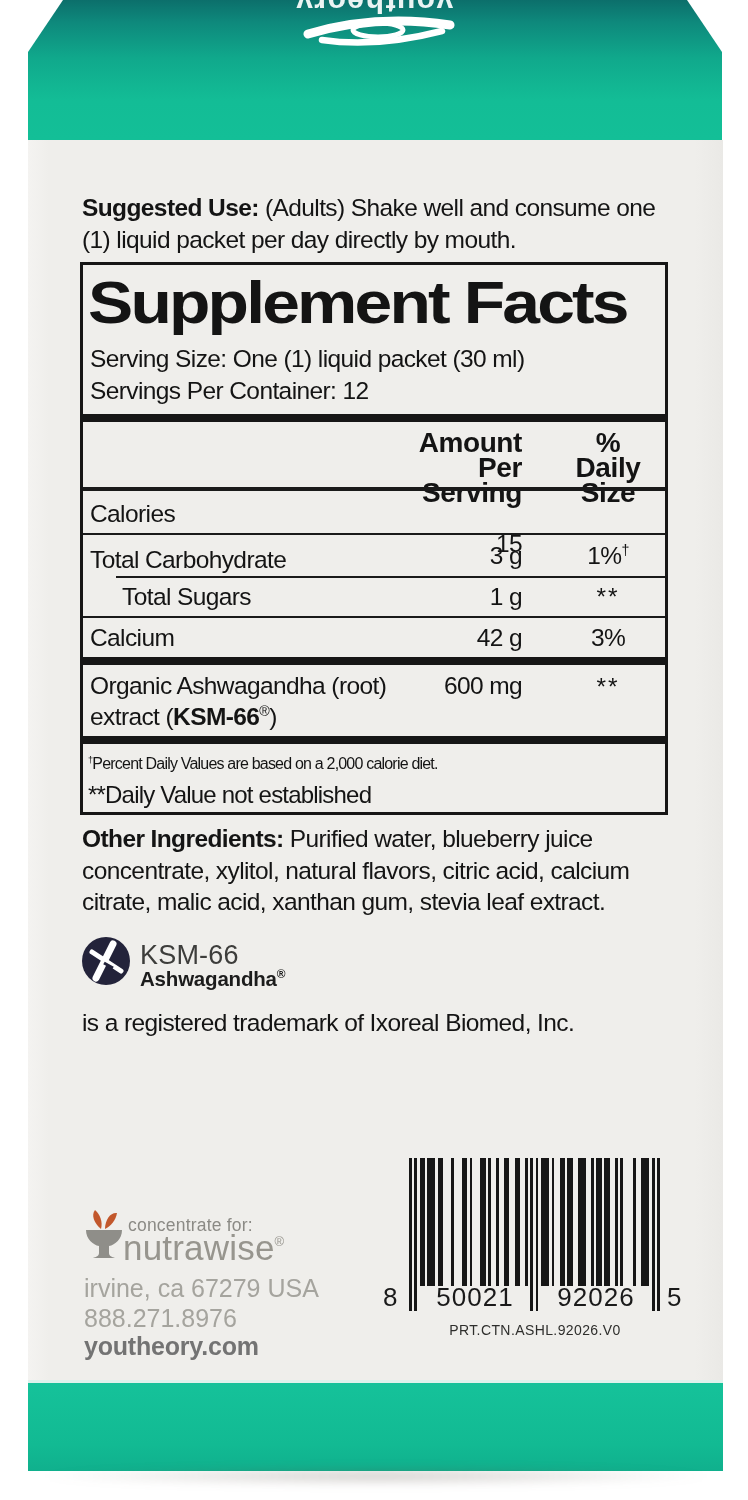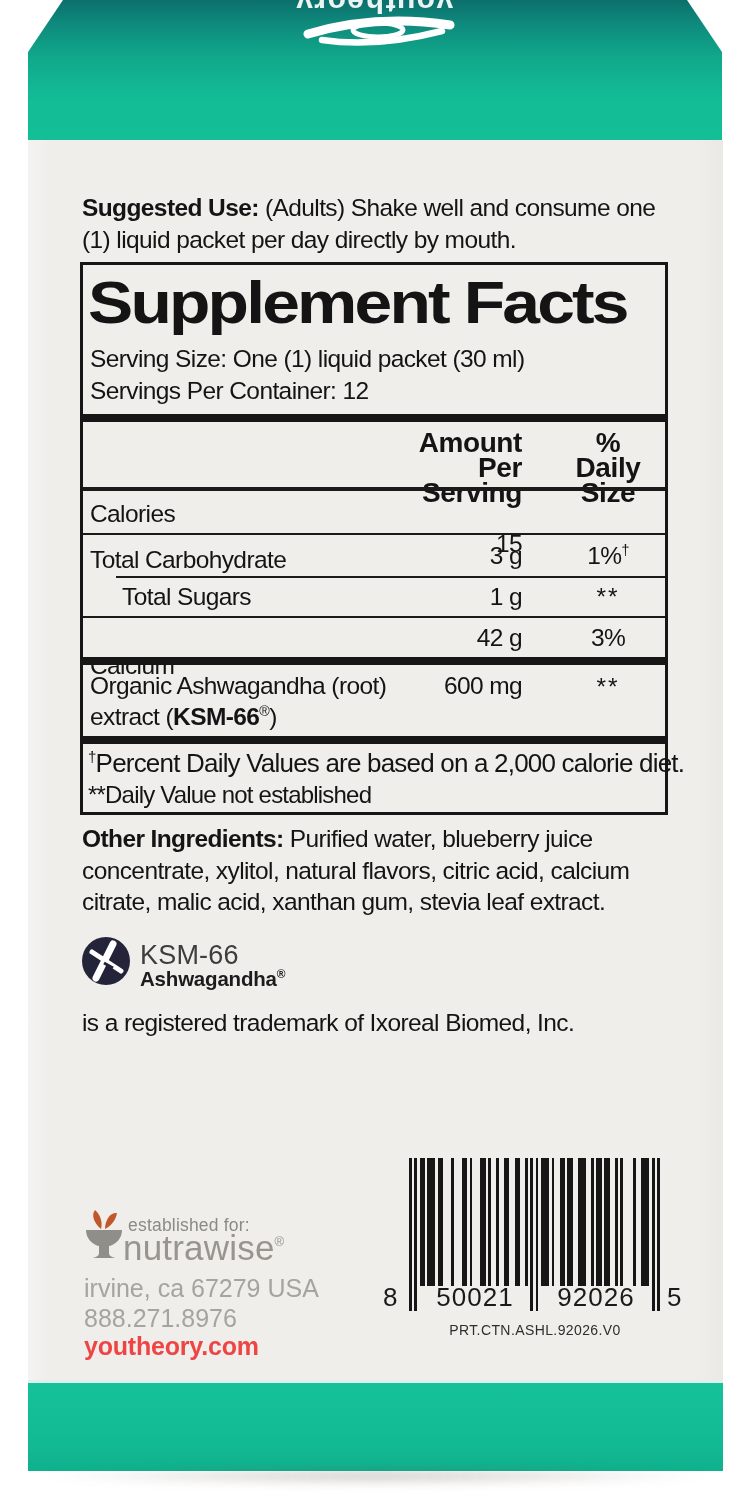--- a/index.html
+++ b/index.html
@@ -61,21 +61,21 @@
   .bc-code{left:400px;top:1322px;width:270px;text-align:center;font-size:14px;
     letter-spacing:0.4px;color:#2e2e2c;}
 
   
   .mfg-icon{left:84px;top:1209px;}
   .mfg-for{left:128px;top:1215px;font-size:17.5px;color:#8b8a85;letter-spacing:0.2px;}
   .mfg-name{left:123px;top:1228px;font-size:35px;color:#97958e;letter-spacing:0.2px;}
   .mfg-name .reg{font-size:13px;vertical-align:14px;}
   .mfg-addr{left:84px;top:1274px;font-size:25px;color:#a5a49e;}
   .mfg-phone{left:84px;top:1304px;font-size:25px;color:#a5a49e;}
-  .mfg-web{left:84px;top:1332px;font-size:25px;font-weight:bold;color:#ef4444;letter-spacing:-0.2px;}
+  .mfg-web{left:84px;top:1332px;font-size:25px;font-weight:bold;color:#737373;letter-spacing:-0.2px;}
 </style>
 </head>
 <body>
 
 <div class="page">
 
   <div class="box-lid">
     <div class="lid-wordmark">youtheory</div>
     <svg class="abs" style="left:290px;top:12px;" width="172" height="36" viewBox="0 0 172 36">
       <path d="M18 22 Q86 2 160 13" stroke="#ffffff" stroke-width="9" fill="none" stroke-linecap="round"></path>
@@ -114,32 +114,32 @@
   <div class="abs body-text rowname" style="top:544px;">Total Carbohydrate</div>
   <div class="abs body-text col-amount" style="top:540px;">3 g</div>
   <div class="abs body-text col-dv" style="top:540px;"><span>1%</span><span class="sup">†</span></div>
   <div class="abs rule" style="top:576px;left:116px;width:549px;"></div>
 
   <div class="abs body-text rowname-ind" style="top:581px;">Total Sugars</div>
   <div class="abs body-text col-amount" style="top:581px;">1 g</div>
   <div class="abs body-text col-dv" style="top:581px;letter-spacing:2px;">**</div>
   <div class="abs rule" style="top:616px;"></div>
 
-  <div class="abs body-text rowname" style="top:622px;margin-top:28px;">Calcium</div>
+  <div class="abs body-text rowname" style="top:622px;">Calcium</div>
   <div class="abs body-text col-amount" style="top:622px;">42 g</div>
   <div class="abs body-text col-dv" style="top:622px;">3%</div>
   <div class="abs bar" style="top:657px;"></div>
 
   <div class="abs body-text rowname" style="top:670px;">Organic Ashwagandha (root)</div>
   <div class="abs body-text rowname" style="top:701px;"><span>extract (</span><b>KSM-66</b><span class="sup">®</span><span>)</span></div>
   <div class="abs body-text col-amount" style="top:670px;">600 mg</div>
   <div class="abs body-text col-dv" style="top:671px;letter-spacing:2px;">**</div>
   <div class="abs bar" style="top:736px;"></div>
 
-  <div class="abs body-text" style="left:88px;top:748px;font-size:26px;letter-spacing:-0.8px;"><span class="sup">†</span><span>Percent Daily Values are based on a 2,000 calorie diet.</span></div>
+  <div class="abs body-text" style="left:88px;top:748px;font-size:16px;letter-spacing:-0.8px;"><span class="sup">†</span><span>Percent Daily Values are based on a 2,000 calorie diet.</span></div>
   <div class="abs body-text" style="left:88px;top:779px;font-size:24px;letter-spacing:-0.8px;">**Daily Value not established</div>
 
   <div class="abs body-text other">
     <b>Other Ingredients:</b><span> Purified water, blueberry juice concentrate, xylitol, natural flavors, citric acid, calcium citrate, malic acid, xanthan gum, stevia leaf extract.</span>
   </div>
 
   <svg class="abs ksm-circle" viewBox="0 0 48 48">
     <circle cx="24" cy="24" r="24" fill="#23233a"></circle>
     <path d="M31 7 L14 41" stroke="#ffffff" stroke-width="7" stroke-linecap="round"></path>
     <path d="M10 15 L39 34" stroke="#ffffff" stroke-width="5" stroke-linecap="round"></path>
@@ -252,21 +252,21 @@
     <span class="bc-digit" style="left:131px;top:124px;width:112px;text-align:center;">92026</span>
     <span class="bc-digit" style="left:258px;top:124px;">5</span>
   </div>
   <div class="abs bc-code">PRT.CTN.ASHL.92026.V0</div>
 
   <svg class="abs mfg-icon" width="40" height="56" viewBox="0 0 40 56">
     <path d="M17 20 C10 14 7 6 11 1 C16 5 19 13 17 20 Z" fill="#c2572b"></path>
     <path d="M21 20 C21 10 27 3 33 4 C32 11 27 17 21 20 Z" fill="#c2572b"></path>
     <path d="M2 21 H38 C38 30 31 36 25 37 L25 44 C25 47 28 48 31 49 H9 C12 48 15 47 15 44 L15 37 C9 36 2 30 2 21 Z" fill="#8f8e89"></path>
   </svg>
-  <div class="abs mfg-for">established for:</div>
+  <div class="abs mfg-for">concentrate for:</div>
   <div class="abs mfg-name"><span>nutrawise</span><span class="reg">®</span></div>
   <div class="abs mfg-addr">irvine, ca 67279 USA</div>
   <div class="abs mfg-phone">888.271.8976</div>
   <div class="abs mfg-web">youtheory.com</div>
 
   <div class="box-bottom"></div>
   <div class="box-shadow"></div>
 </div>
 
 </body></html>

